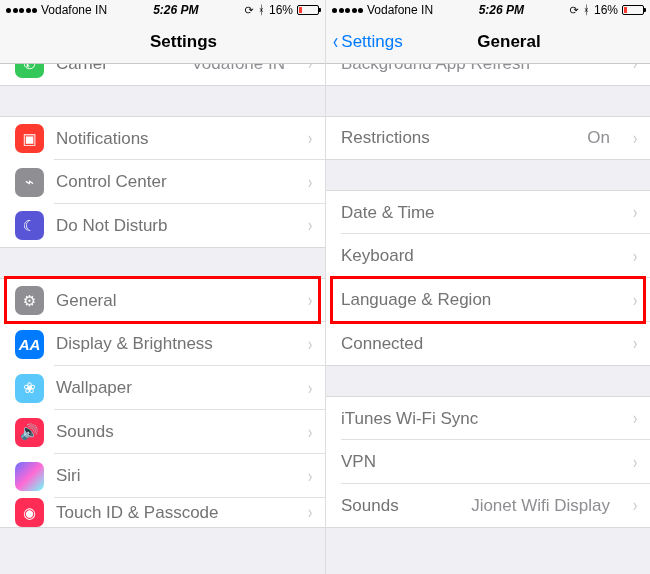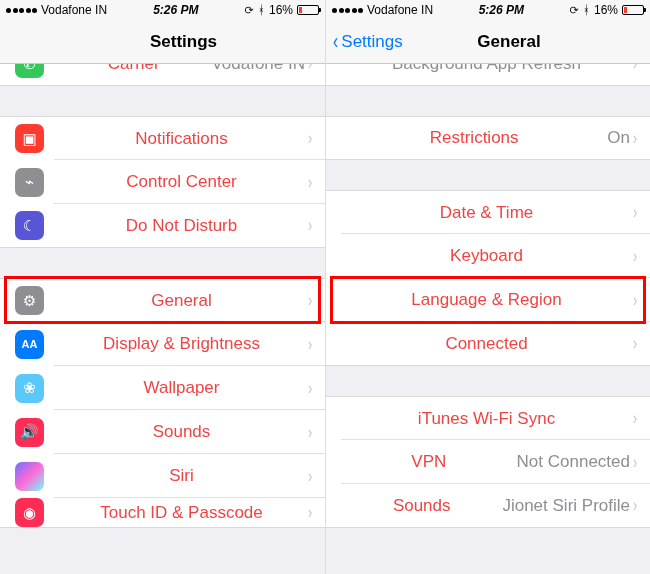--- a/index.html
+++ b/index.html
@@ -9,21 +9,20 @@
     width: 650px;
     height: 574px;
     overflow: hidden;
     font-size: 17px;
     color: #000;
   }
   .wrap {
     display: flex;
     width: 650px;
     height: 574px;
-    text-align: center;
   }
   .screen {
     width: 325px;
     height: 574px;
     background: #efeff4;
     display: flex;
     flex-direction: column;
     position: relative;
     border-right: 0;
   }
@@ -110,22 +109,22 @@
   .cell.group-last { border-bottom: 1px solid #d9d9db; }
   .icon-box {
     width: 29px; height: 29px;
     border-radius: 7px;
     display: flex; align-items: center; justify-content: center;
     margin-right: 12px;
     color: #fff;
     font-size: 15px;
     flex: 0 0 auto;
   }
-  .cell-label { flex: 1 1 auto; font-size: 17px; color: #ef4444; }
-  .cell-value { color: #8e8e93; font-size: 17px; margin-right: 2px; }
+  .cell-label { flex: 1 1 auto; font-size: 17px; color: #737373; }
+  .cell-value { color: #8e8e93; font-size: 17px; margin-right: 22px; }
   .chevron {
     margin-right: 12px;
     color: #c7c7cc;
     font-size: 18px;
     font-weight: 400;
     transform: scaleX(0.7);
   }
   .highlight {
     position: absolute;
     border: 3px solid #ff0000;
@@ -225,21 +224,21 @@
               <span class="glyph">⚙</span>
             </span>
           <span class="cell-label">General</span>
           <span class="chevron">›</span>
           <span class="sep"></span>
         </div>
         <div class="highlight" style="left:4px; right:4px; top:-2px; bottom:-2px;"></div>
       </div>
 
       <div class="cell with-icon">
-        <span class="icon-box ib-blue" style="font-size:11px;font-weight:700;">AA</span>
+        <span class="icon-box ib-blue" style="font-size:15px;font-weight:700;font-style:italic;">AA</span>
         <span class="cell-label">Display &amp; Brightness</span>
         <span class="chevron">›</span>
         <span class="sep"></span>
       </div>
       <div class="cell with-icon">
         <span class="icon-box ib-cyan">
             <span class="glyph">❀</span>
           </span>
         <span class="cell-label">Wallpaper</span>
         <span class="chevron">›</span>
@@ -342,27 +341,26 @@
 
       <div class="group-gap"></div>
 
       <div class="cell group-first">
         <span class="cell-label">iTunes Wi-Fi Sync</span>
         <span class="chevron">›</span>
         <span class="sep"></span>
       </div>
       <div class="cell">
         <span class="cell-label">VPN</span>
-        <span class="cell-value">Not Connected</span>
         <span class="chevron">›</span>
         <span class="sep"></span>
       </div>
       <div class="cell group-last">
         <span class="cell-label">Sounds</span>
-        <span class="cell-value">Jionet Siri Profile</span>
+        <span class="cell-value">Jionet Wifi Display</span>
         <span class="chevron">›</span>
       </div>
 
       <div class="group-gap-sm"></div>
     </div>
   </div>
 
 </div>
 
 </body></html>

